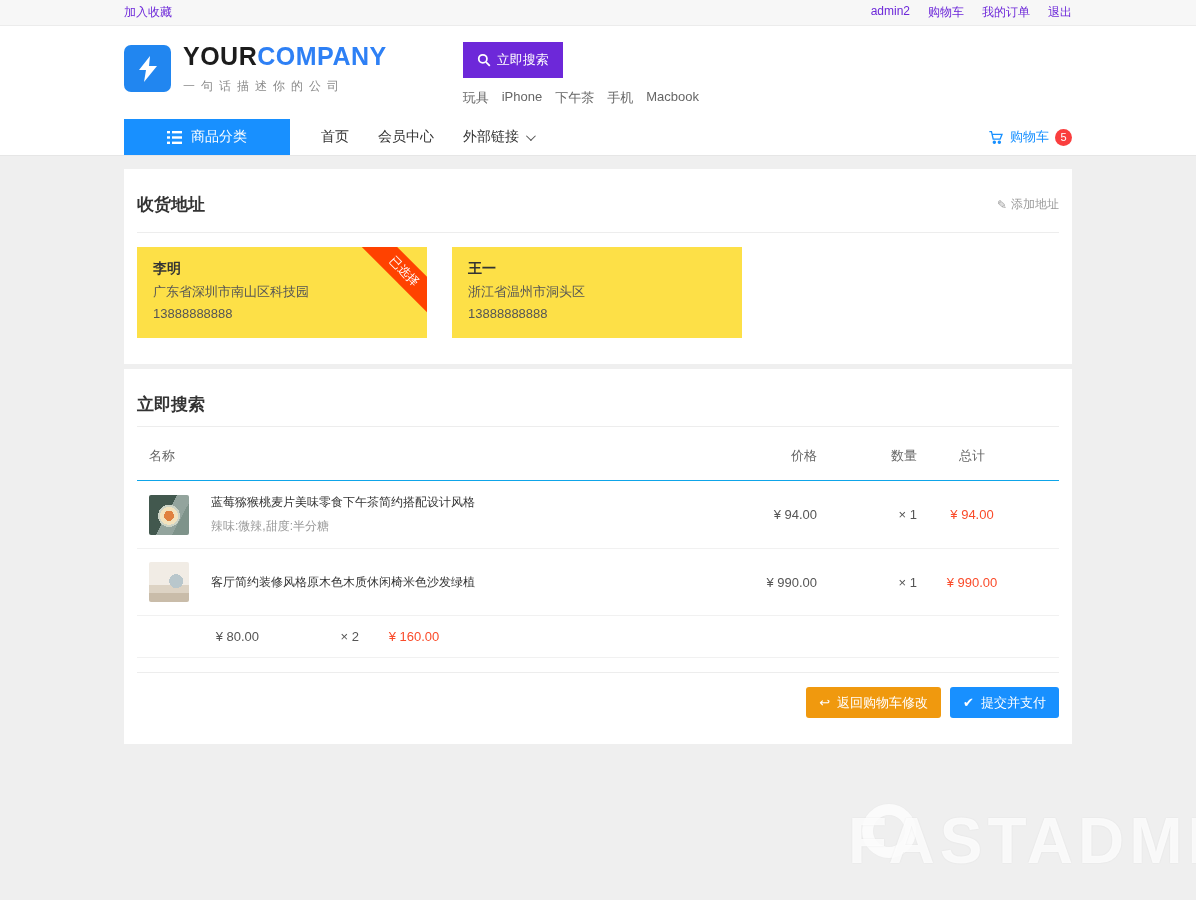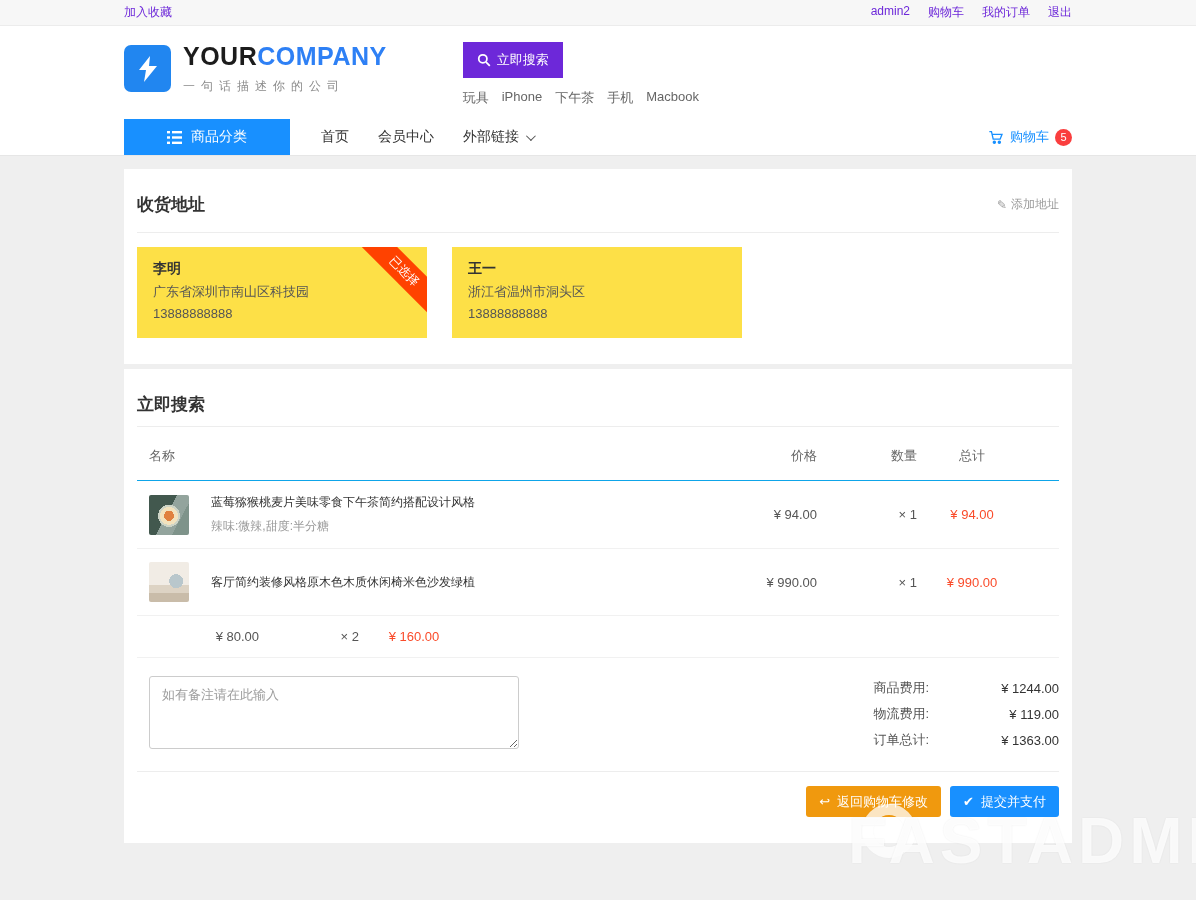--- a/index.html
+++ b/index.html
@@ -244,37 +244,20 @@
         <span class="col-total">¥ 990.00</span>
       </div>
 
       <div class="tbl-row">
         <span class="col-price">¥ 80.00</span>
         <span class="col-qty">× 2</span>
         <span class="col-total">¥ 160.00</span>
       </div>
     </div>
 
-    <div class="order-bottom">
-      <textarea class="remark" placeholder="如有备注请在此输入" style=""></textarea>
-      <div class="summary">
-        <div class="summary-row">
-          <span class="summary-label">商品费用:</span>
-          <span class="summary-value">¥ 1244.00</span>
-        </div>
-        <div class="summary-row">
-          <span class="summary-label">物流费用:</span>
-          <span class="summary-value">¥ 119.00</span>
-        </div>
-        <div class="summary-row">
-          <span class="summary-label">订单总计:</span>
-          <span class="summary-value">¥ 1363.00</span>
-        </div>
-      </div>
-    </div>
 
     <div class="btn-bar">
       <button class="btn btn-warning">
         <span class="ico">↩</span>
         <span>返回购物车修改</span>
       </button>
       <button class="btn btn-primary">
         <span class="ico">✔</span>
         <span>提交并支付</span>
       </button>

